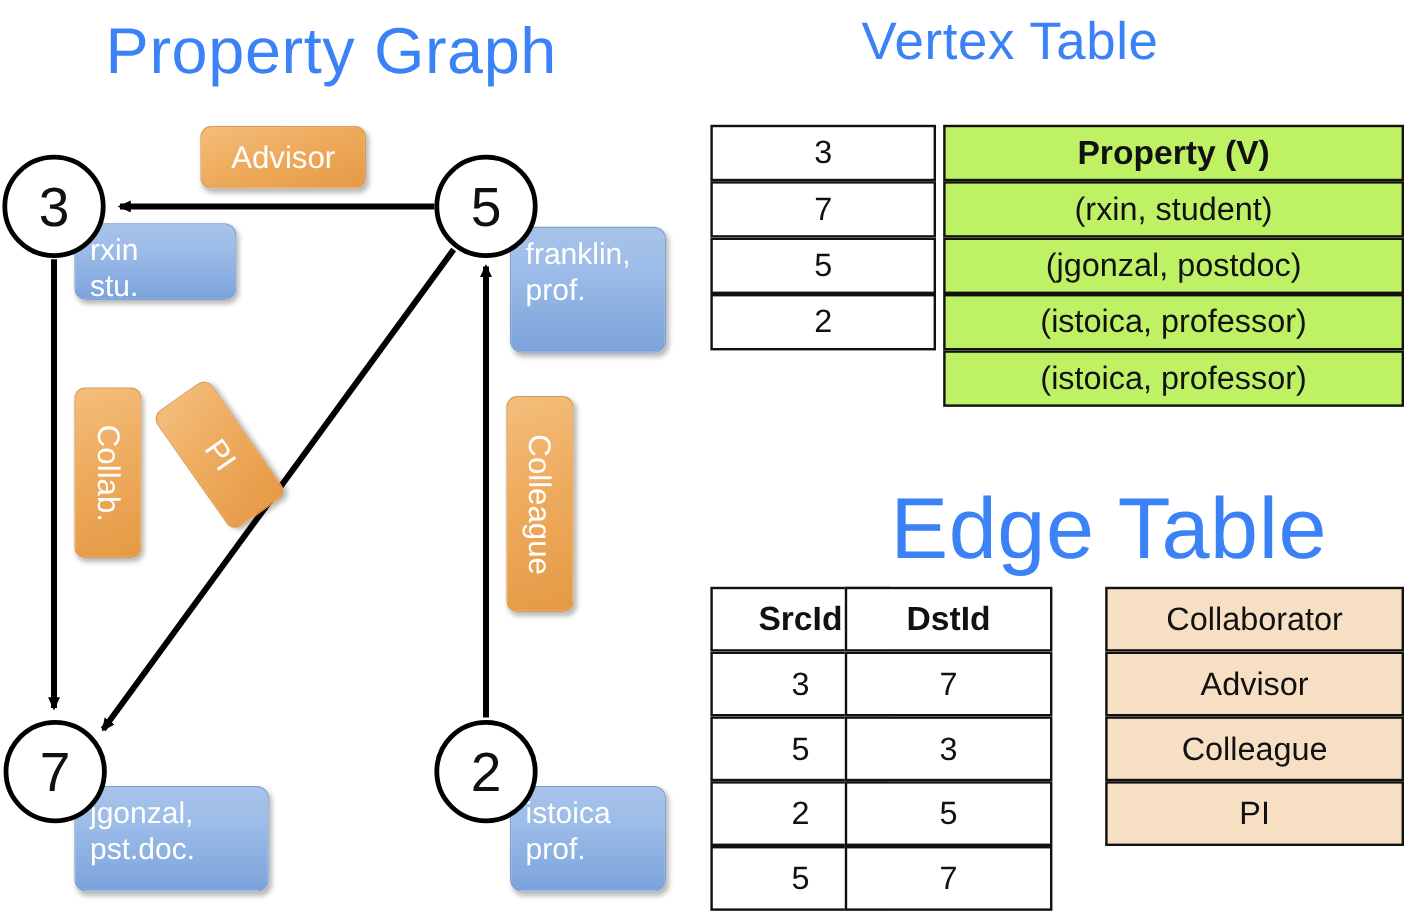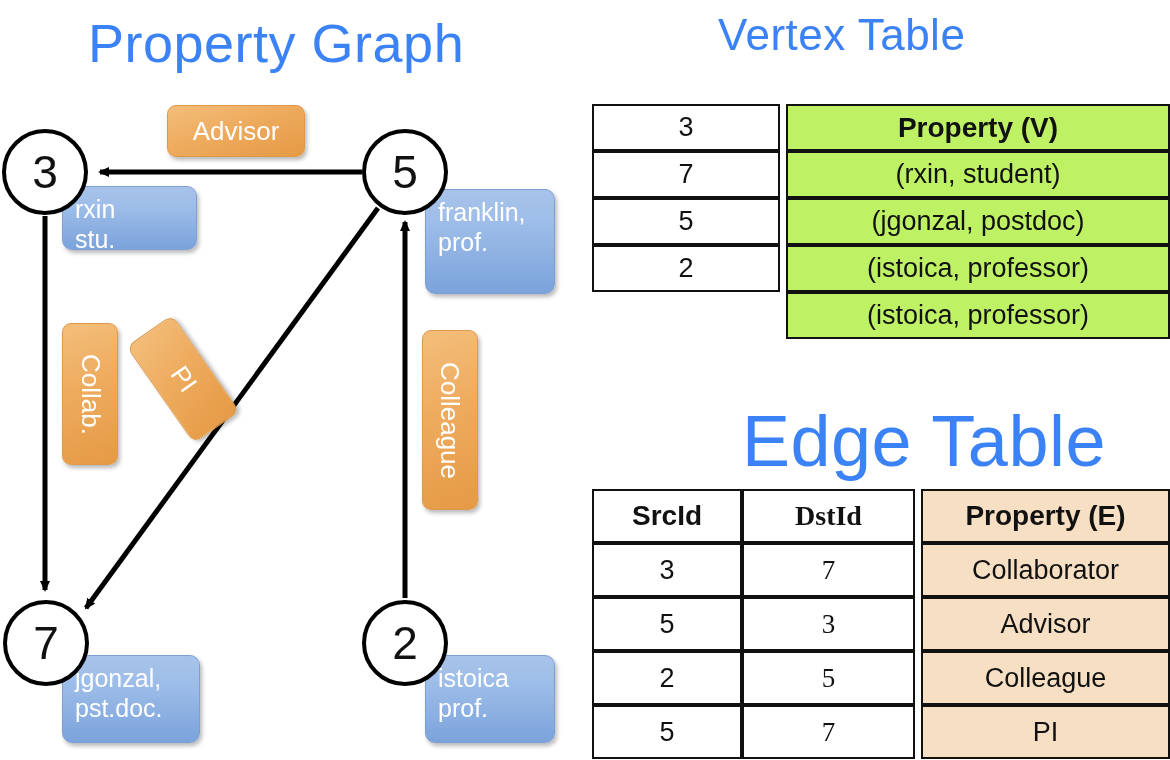--- a/index.html
+++ b/index.html
@@ -51,21 +51,21 @@
 
   
   #vt-id{left:592px;top:104px;width:188px;}
   #vt-id td,#vt-id th{height:47px;}
   #vt-prop{left:786px;top:104px;width:384px;}
   #vt-prop td,#vt-prop th{height:47px;background:#bef264;}
 
   
   #et-src{left:592px;top:489px;width:150px;}
   #et-src td,#et-src th{height:54px;}
-  #et-dst{left:742px;top:489px;width:173px;font-family:Liberation Serif, serif;}
+  #et-dst{left:704px;top:489px;width:173px;}
   #et-dst td,#et-dst th{height:54px;}
   #et-prop{left:921px;top:489px;width:249px;}
   #et-prop td,#et-prop th{height:54px;background:#f7dfc4;}
 </style>
 </head>
 <body>
 
 <div id="graph">
 
   <div class="title" id="pg-title">Property Graph</div>
@@ -89,21 +89,21 @@
   <div class="pbox" style="left:62px;top:186px;width:135px;height:64px;">
     <div>rxin</div>
     <div>stu.</div>
   </div>
 
   <div class="pbox" style="left:425px;top:189px;width:130px;height:105px;">
     <div>franklin,</div>
     <div>prof.</div>
   </div>
 
-  <div class="pbox" style="left:62px;top:655px;width:138px;height:88px;">
+  <div class="pbox" style="left:62px;top:655px;width:162px;height:88px;">
     <div>jgonzal,</div>
     <div>pst.doc.</div>
   </div>
 
   <div class="pbox" style="left:425px;top:655px;width:130px;height:88px;">
     <div>istoica</div>
     <div>prof.</div>
   </div>
 
   <div class="olabel" style="left:167px;top:105px;width:138px;height:52px;">
@@ -212,23 +212,20 @@
     <td>5</td>
   </tr>
   <tr>
     <td>7</td>
   </tr>
 </tbody>
   </table>
 
 <table id="et-prop">
   <tbody>
-      <tr>
-    <th>Property (E)</th>
-  </tr>
   <tr>
     <td>Collaborator</td>
   </tr>
   <tr>
     <td>Advisor</td>
   </tr>
   <tr>
     <td>Colleague</td>
   </tr>
   <tr>

